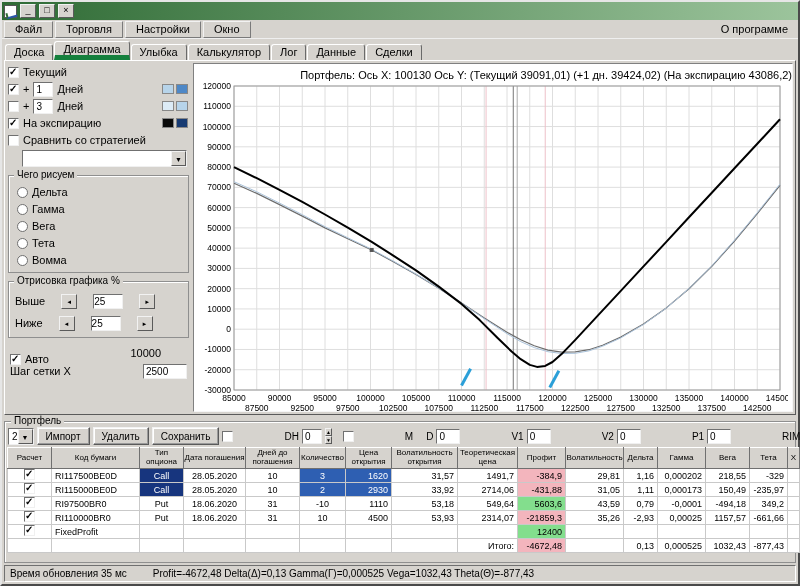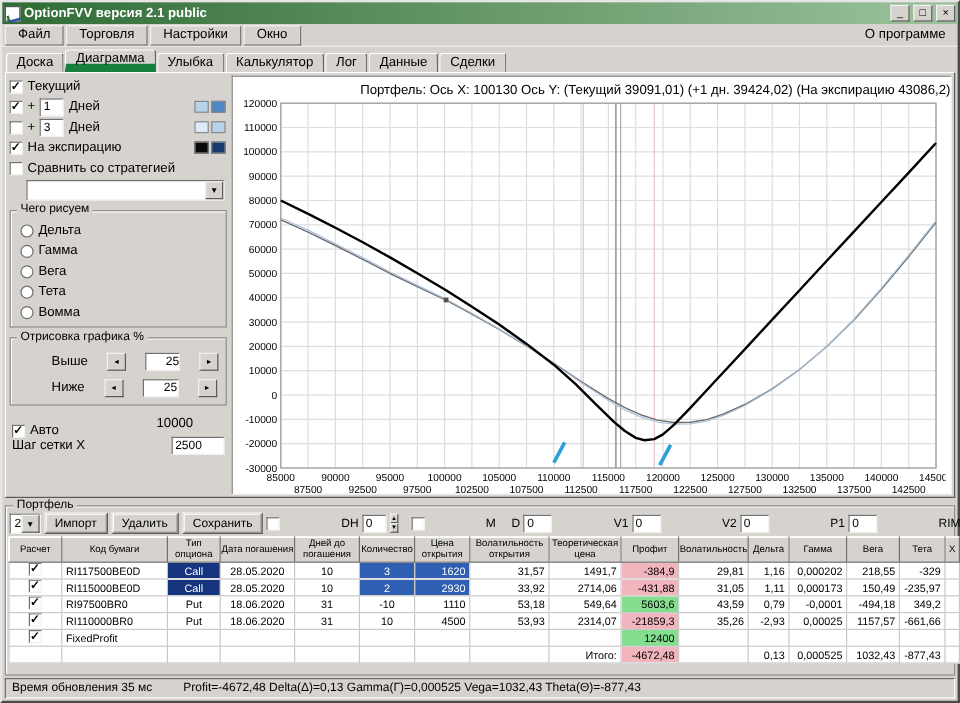--- a/index.html
+++ b/index.html
@@ -27,21 +27,21 @@
              border-bottom:1px solid #efefef; }
   .menu-item { padding:1px 10px 2px; background:#d6d3ce;
                border:1px solid; border-color:#f2f2f2 #7a7a7a #7a7a7a #f2f2f2; }
   .menu-right { margin-left:auto; padding-right:8px; }
 
   
   .tabbar { height:21px; flex:0 0 21px; display:flex; align-items:flex-end; gap:1px; padding:2px 3px 0; }
   .tab { height:16px; padding:1px 8px 2px; background:#d6d3ce;
          border:1px solid; border-color:#fff #6a6a6a #6a6a6a #fff;
          border-bottom:none; border-radius:3px 3px 0 0; }
-  .tab.active { height:19px; position:relative; z-index:2; border-bottom:7px solid #15803d; }
+  .tab.active { height:19px; position:relative; z-index:2; border-bottom:5px solid #15803d; }
 
   
   .content { flex:1; margin:0 2px; padding:2px; display:flex; overflow:hidden;
              border:1px solid; border-color:#fff #5a5a5a #5a5a5a #fff; background:#d6d3ce; }
   .sidebar { width:186px; flex:0 0 186px; padding:1px 4px 0 1px; overflow:hidden; }
   .chart-panel { flex:1; background:#fff; overflow:hidden;
                  border:1px solid; border-color:#808080 #f5f5f5 #f5f5f5 #808080;
                  display:flex; flex-direction:column; }
   .chart-title { height:18px; flex:0 0 18px; text-align:right; padding-top:5px; font-size:11px; }
 
@@ -66,24 +66,24 @@
   .combo { display:flex; align-items:center; height:17px; background:#fff;
            border:1px solid; border-color:#707070 #f0f0f0 #f0f0f0 #707070; padding-left:3px; }
   .combo .dd { margin-left:auto; width:15px; align-self:stretch; background:#d6d3ce; text-align:center;
                font-size:7px; line-height:15px; border:1px solid; border-color:#f2f2f2 #5a5a5a #5a5a5a #f2f2f2; }
   .updown { display:inline-flex; flex-direction:column; width:12px; }
   .updown span { height:8px; background:#d6d3ce; font-size:5px; line-height:7px; text-align:center;
                  border:1px solid; border-color:#f2f2f2 #5a5a5a #5a5a5a #f2f2f2; }
   .groupbox { position:relative; border:1px solid #8f8f8f; box-shadow: inset 1px 1px 0 #fff;
               margin-top:8px; padding:8px 4px 3px; }
   .glabel { position:absolute; top:-7px; left:5px; background:#d6d3ce; padding:0 3px; font-size:10px; }
-  .rrow { display:flex; align-items:center; height:22px; gap:16px; padding:0 2px;margin-left:28px; }
+  .rrow { display:flex; align-items:center; height:22px; gap:16px; padding:0 2px; }
   .hbtn { width:16px; height:15px; background:#d6d3ce; text-align:center; font-size:6px; line-height:14px;
           border:1px solid; border-color:#f2f2f2 #5a5a5a #5a5a5a #f2f2f2; }
-  .hval { width:30px; height:15px; background:#fff; text-align:right; font-size:10px; line-height:14px;
+  .hval { width:30px; height:15px; background:#fff; text-align:left; font-size:10px; line-height:14px;
           border:1px solid; border-color:#707070 #f0f0f0 #f0f0f0 #707070; }
   .grow { display:flex; align-items:center; height:18px; justify-content:space-between; padding:0 2px; }
   .cbrow { display:flex; align-items:center; gap:4px;margin-top:12px; }
 
   
   .portfolio { flex:0 0 142px; margin:6px 2px 1px; position:relative; background:#d6d3ce;
                border:1px solid #8f8f8f; box-shadow: inset 1px 1px 0 #fff; padding:5px 2px 1px; }
   .plabel { position:absolute; top:-7px; left:6px; background:#d6d3ce; padding:0 3px; font-size:10px; }
   .ptoolbar { display:flex; align-items:center; gap:3px; height:20px; font-size:10px; padding:0 1px 2px; }
   .ptoolbar .lbl { white-space:nowrap;margin-left:48px; }
@@ -103,21 +103,20 @@
                padding:0 5px; font-size:10px; white-space:nowrap; overflow:hidden;
                border:1px solid; border-color:#707070 #fff #fff #707070; }
 </style>
 </head>
 <body>
 
 <div class="window">
 
   <div class="titlebar">
     <span class="appicon"></span>
-    <span class="ttext">OptionFVV версия 2.1 public</span>
     <span class="capbtn">_</span>
     <span class="capbtn">□</span>
     <span class="capbtn">×</span>
   </div>
 
   <div class="menubar">
     <span class="menu-item">Файл</span>
     <span class="menu-item">Торговля</span>
     <span class="menu-item">Настройки</span>
     <span class="menu-item">Окно</span>

